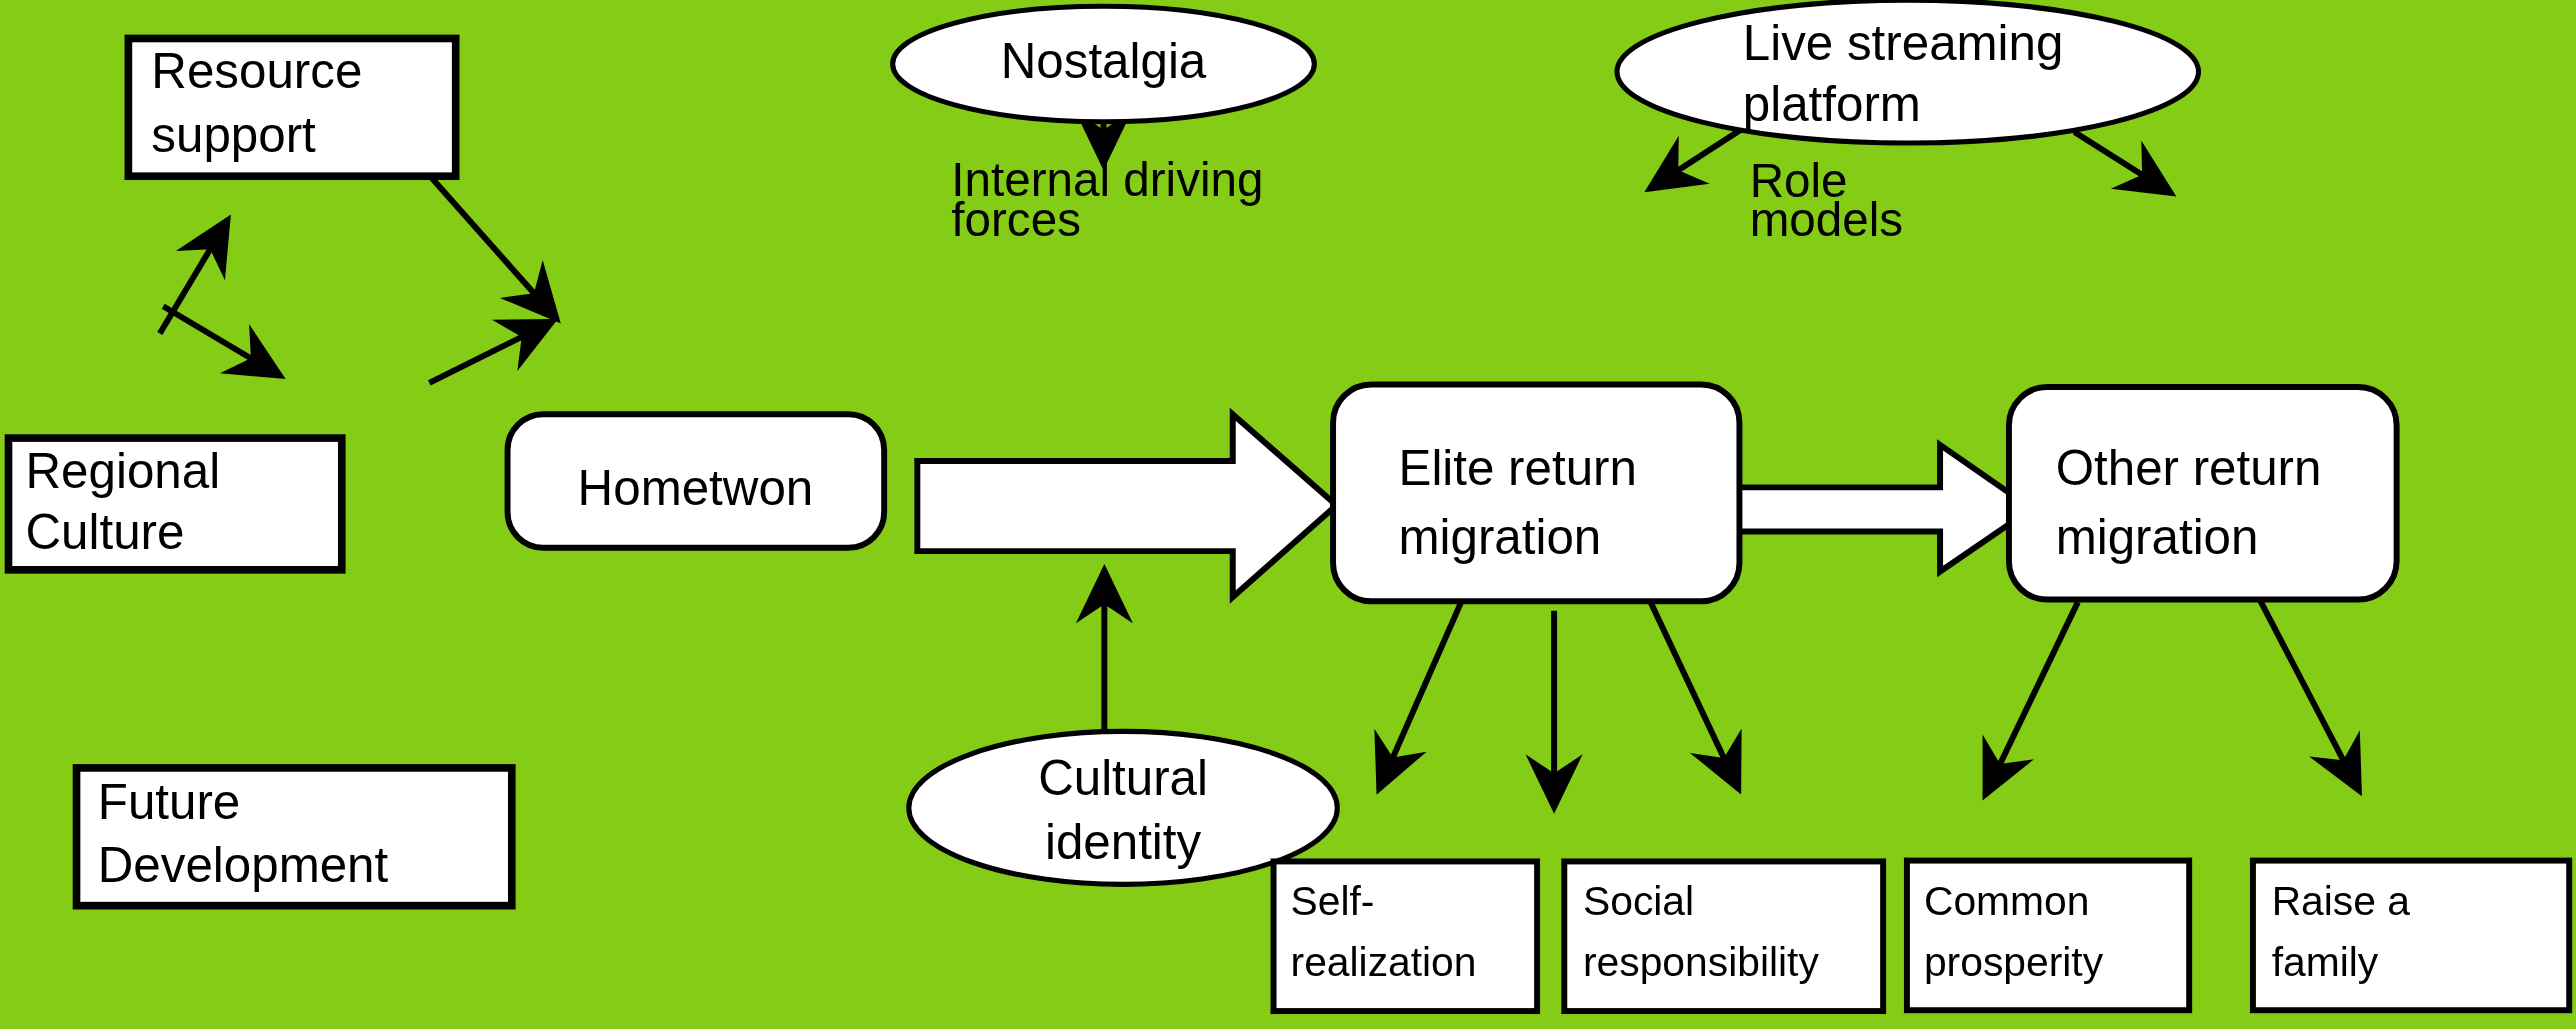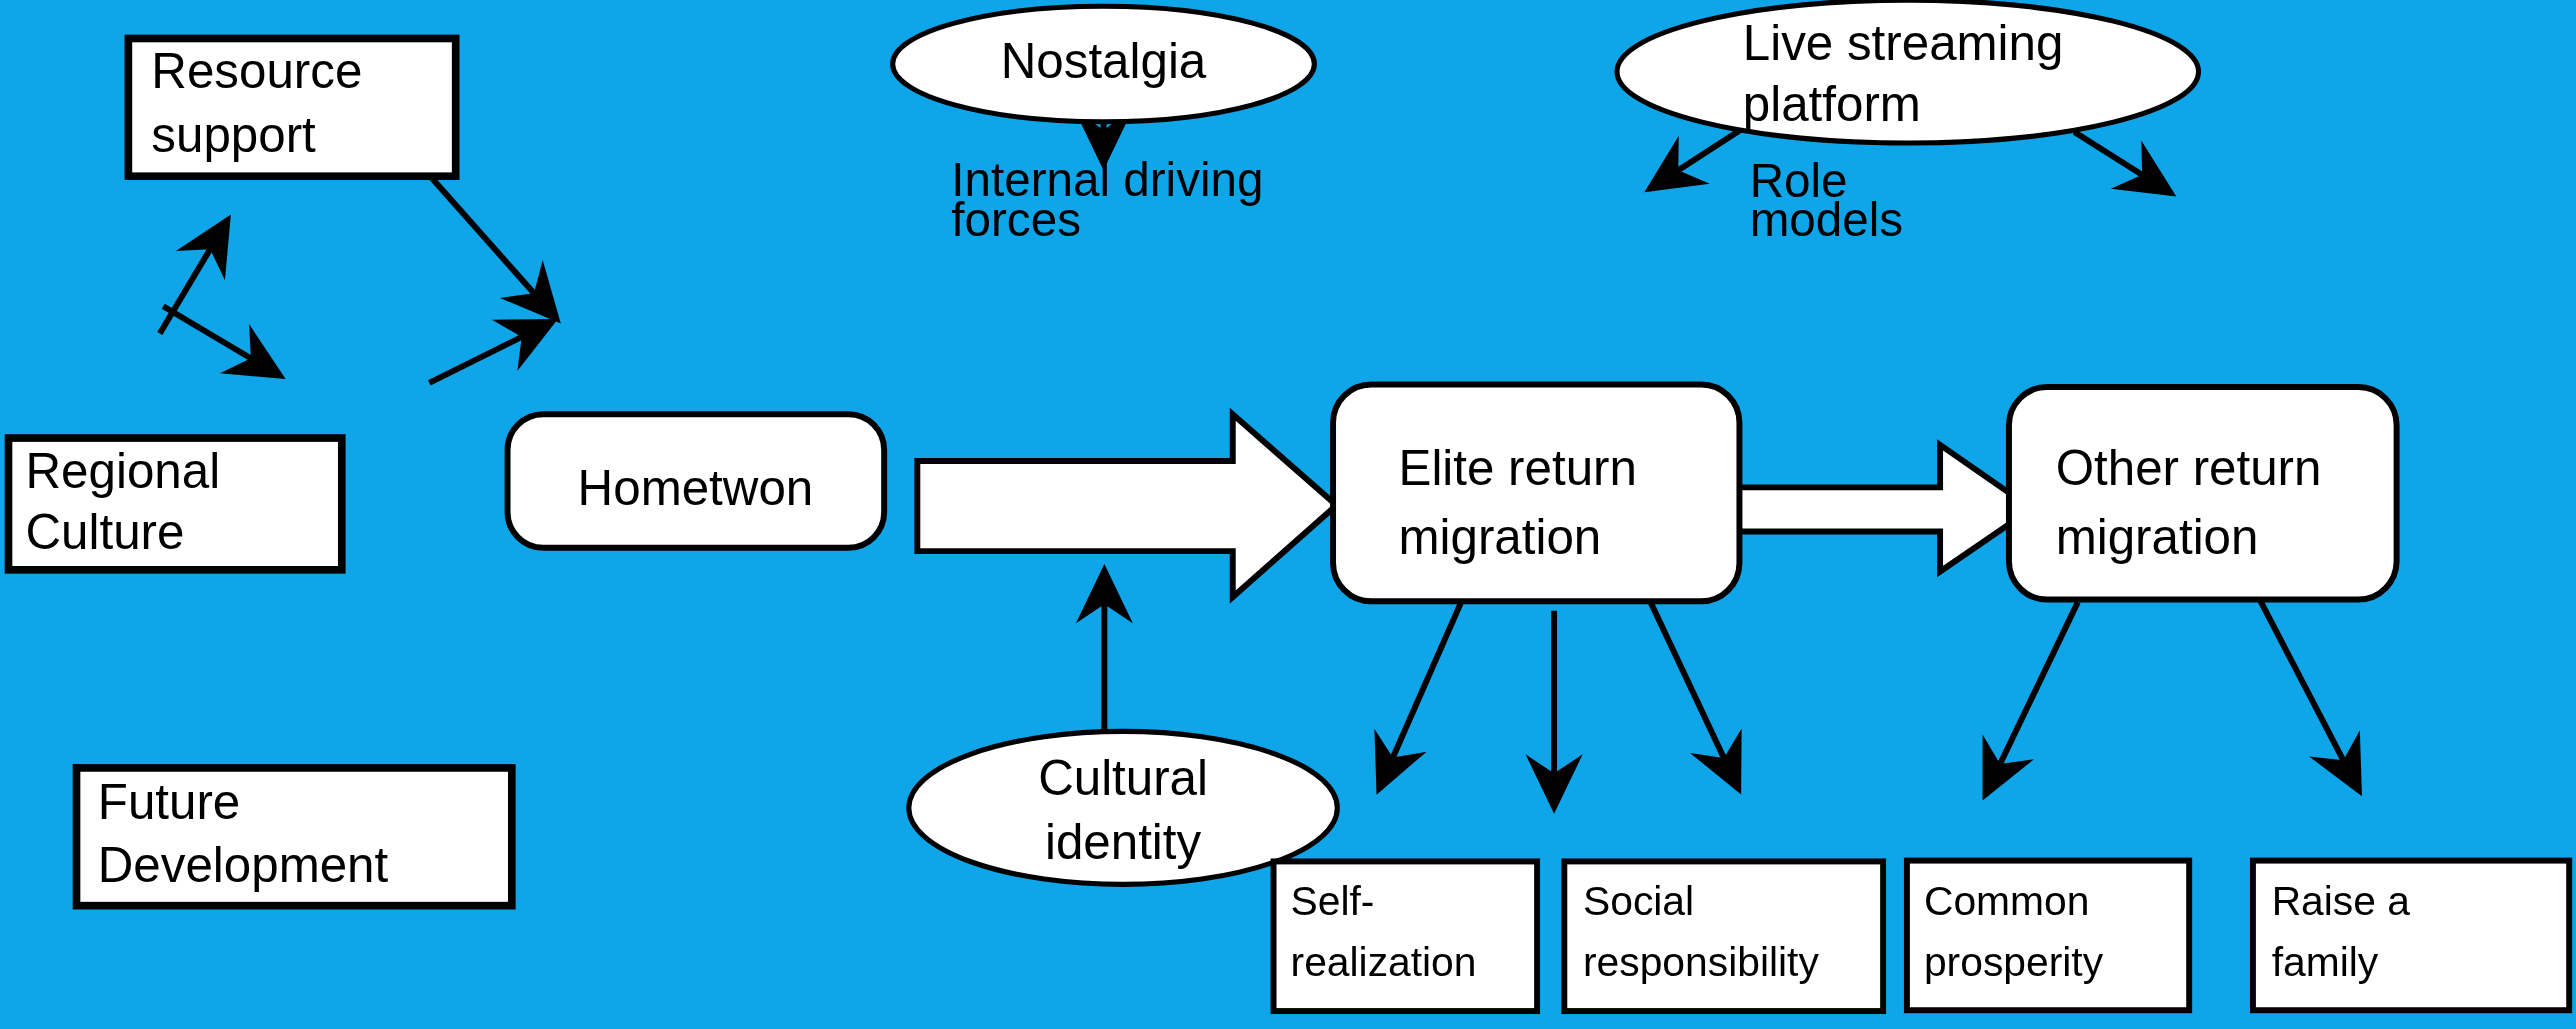--- a/index.html
+++ b/index.html
@@ -7,21 +7,21 @@
     padding: 0;
     background: #ffffff;
   }
   body {
     font-family: "Liberation Sans", sans-serif;
   }
   #diagram-root {
     position: relative;
     width: 2576px;
     height: 1030px;
-    background: #0ea5e9;
+    background: #84cc16;
     overflow: hidden;
   }
   svg#diagram-svg {
     position: absolute;
     top: 0;
     left: 0;
     width: 2576px;
     height: 1030px;
     display: block;
   }

